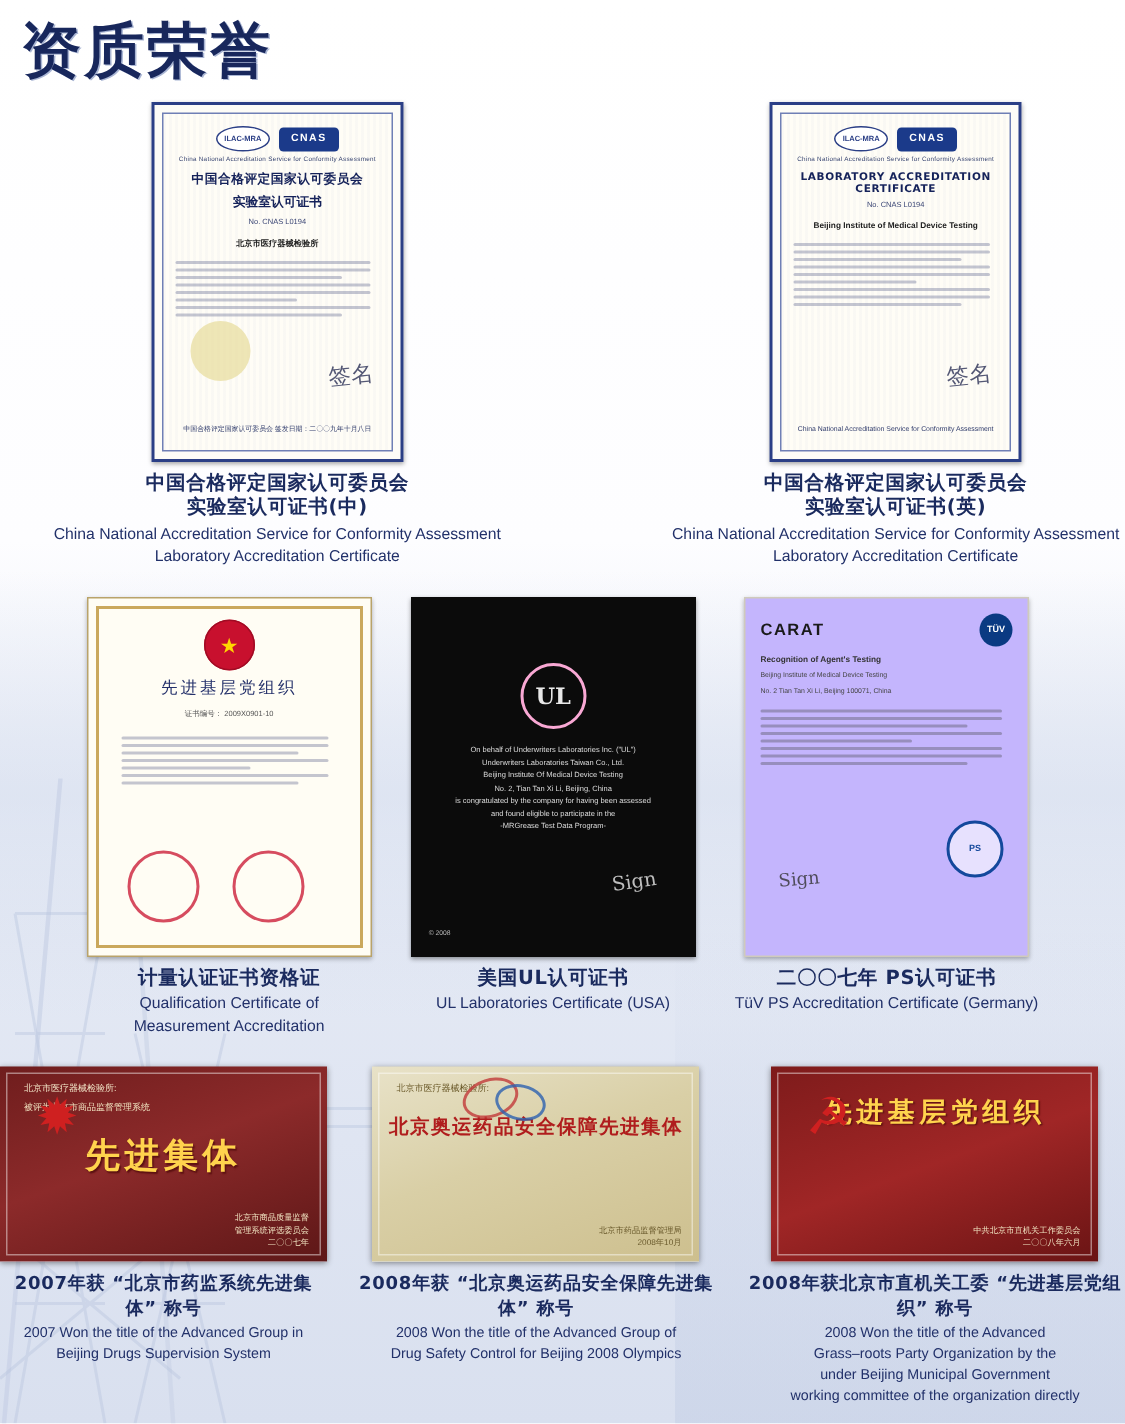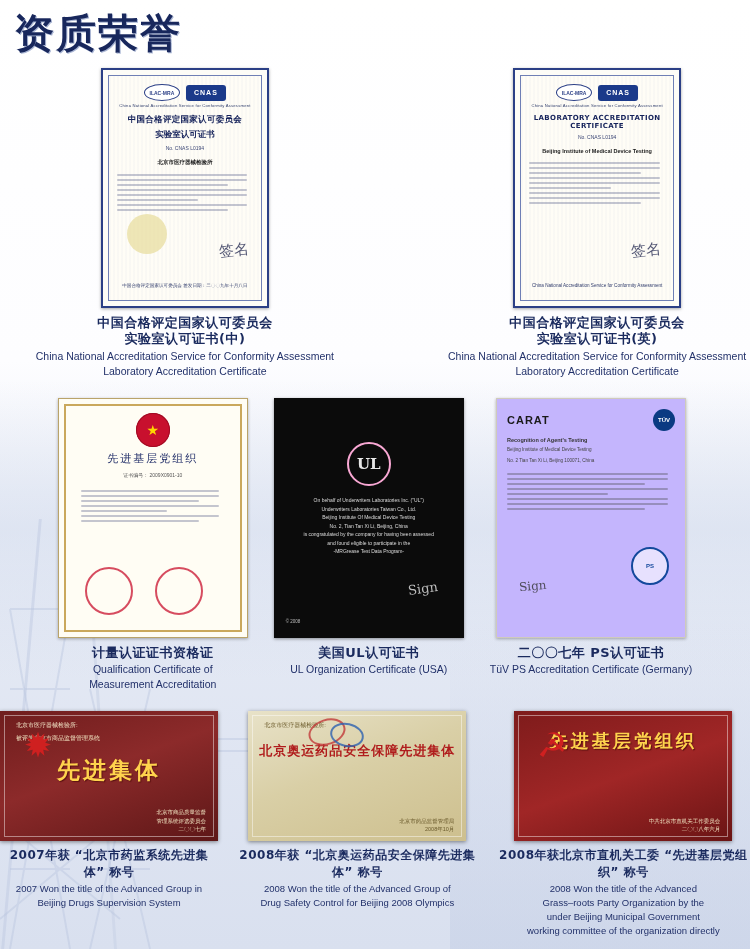--- a/index.html
+++ b/index.html
@@ -357,21 +357,21 @@
           <div>No. 2, Tian Tan Xi Li, Beijing, China</div>
           <div>is congratulated by the company for having been assessed</div>
           <div>and found eligible to participate in the</div>
           <div>-MRGrease Test Data Program-</div>
         </div>
         <div class="ul-sign">Sign</div>
         <div class="ul-foot">© 2008</div>
       </div>
       <div class="caption">
         <div class="cap-cn">美国UL认可证书</div>
-        <div class="cap-en">UL Organization Certificate (USA)</div>
+        <div class="cap-en">UL Laboratories Certificate (USA)</div>
       </div>
     </div>
 
     <div class="cell">
       <div class="cert-tuv">
 
         <div class="tuv-head">
           <div class="tuv-carat">CARAT</div>
           <div class="tuv-logo">TÜV</div>
         </div>

